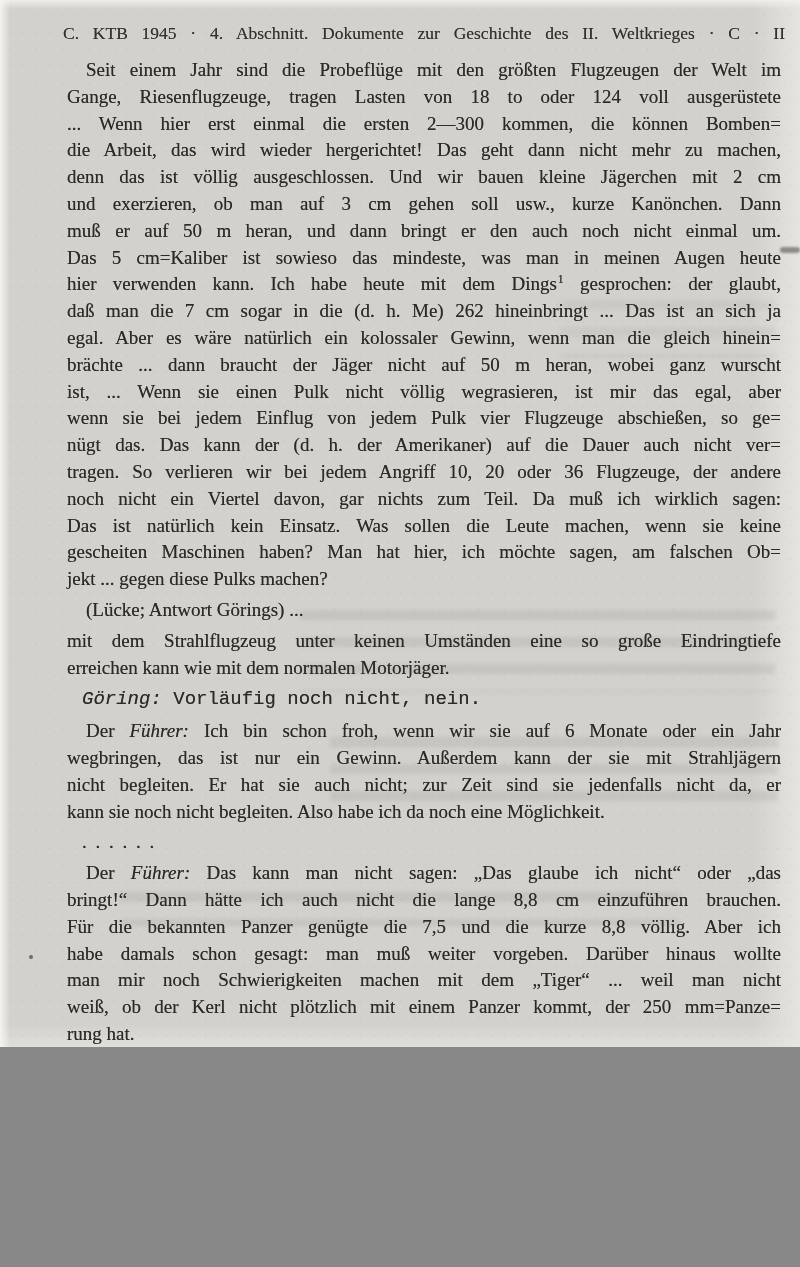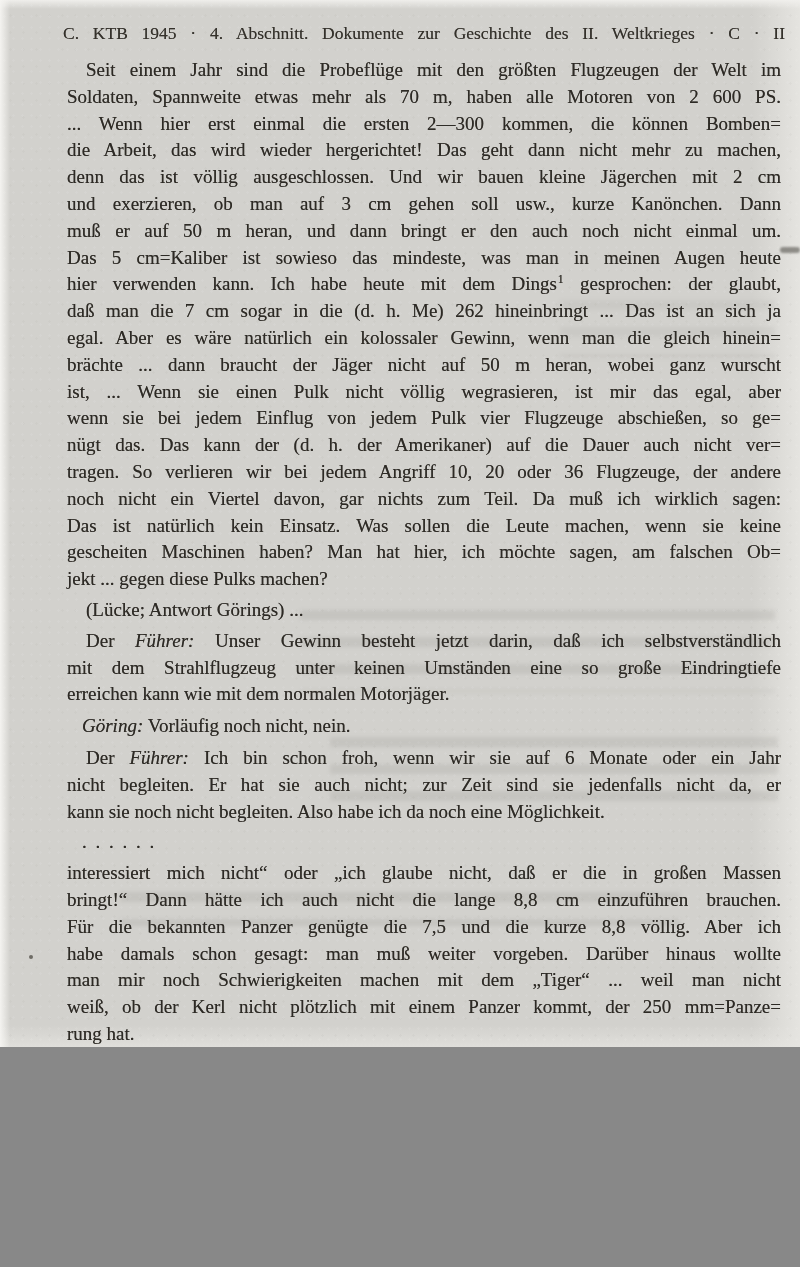--- a/index.html
+++ b/index.html
@@ -36,21 +36,21 @@
     position:absolute;left:63px;top:53px;width:722px;
     font-size:19px;line-height:26.8px;
     text-shadow:0 0 .5px rgba(45,42,37,.65);
   }
   .para{margin:4px;}
   .line{text-align:justify;text-align-last:justify;text-justify:inter-word;}
   .line.last{text-align-last:left;}
   .line.first{text-indent:19px;}
   .dots-para{margin:3px 0;}
   .dots-para .line{letter-spacing:2px;}
-  [data-name="paragraph-goering-vorlaeufig"]{margin:5px 0;}
+  [data-name="paragraph-goering-vorlaeufig"]{margin:5px 0;font-family:Liberation Mono, monospace;}
   em{font-style:italic;}
   sup{font-size:.62em;vertical-align:super;line-height:0;margin-left:1px;}
   .footnote{
     position:absolute;left:65px;top:1182px;width:700px;
     font-size:22px;line-height:22px;
     text-shadow:0 0 .5px rgba(45,42,37,.6);
   }
   .fn-marker{margin-left:2px;margin-right:19px;}
   .pagenum{
     position:absolute;left:56px;top:1226px;
@@ -80,21 +80,21 @@
 
   <div class="speck" data-name="scan-speck" style="left:29px;top:955px;width:4px;height:4px;background:#55524b;opacity:.8;"></div>
   <div class="speck" data-name="scan-speck" style="left:780px;top:247px;width:20px;height:6px;border-radius:3px;background:#4a4842;opacity:.55;filter:blur(1px);"></div>
   <div class="speck" data-name="scan-speck" style="left:79px;top:1254px;width:3px;height:3px;background:#6a675f;opacity:.7;"></div>
 
   <div class="header" data-name="running-header">C. KTB 1945 · 4. Abschnitt. Dokumente zur Geschichte des II. Weltkrieges · C · II</div>
 
   <div class="body-text" data-name="body-text">
       <div class="para" data-name="paragraph-monologue-flugzeuge">
         <div class="line first" data-name="text-line"><span data-name="text-segment">Seit einem Jahr sind die Probeflüge mit den größten Flugzeugen der Welt im</span></div>
-        <div class="line" data-name="text-line"><span data-name="text-segment">Soldaten, Spannweite etwas mehr als 70 m, haben alle Motoren von 2 600 PS.</span></div>
+        <div class="line" data-name="text-line"><span data-name="text-segment">Gange, Riesenflugzeuge, tragen Lasten von 18 to oder 124 voll ausgerüstete</span></div>
         <div class="line" data-name="text-line"><span data-name="text-segment">... Wenn hier erst einmal die ersten 2—300 kommen, die können Bomben=</span></div>
         <div class="line" data-name="text-line"><span data-name="text-segment">die Arbeit, das wird wieder hergerichtet! Das geht dann nicht mehr zu machen,</span></div>
         <div class="line" data-name="text-line"><span data-name="text-segment">denn das ist völlig ausgeschlossen. Und wir bauen kleine Jägerchen mit 2 cm</span></div>
         <div class="line" data-name="text-line"><span data-name="text-segment">und exerzieren, ob man auf 3 cm gehen soll usw., kurze Kanönchen. Dann</span></div>
         <div class="line" data-name="text-line"><span data-name="text-segment">muß er auf 50 m heran, und dann bringt er den auch noch nicht einmal um.</span></div>
         <div class="line" data-name="text-line"><span data-name="text-segment">Das 5 cm=Kaliber ist sowieso das mindeste, was man in meinen Augen heute</span></div>
         <div class="line" data-name="text-line"><span data-name="text-segment">hier verwenden kann. Ich habe heute mit dem Dings</span><sup data-name="footnote-ref">1</sup><span data-name="text-segment"> gesprochen: der glaubt,</span></div>
         <div class="line" data-name="text-line"><span data-name="text-segment">daß man die 7 cm sogar in die (d. h. Me) 262 hineinbringt ... Das ist an sich ja</span></div>
         <div class="line" data-name="text-line"><span data-name="text-segment">egal. Aber es wäre natürlich ein kolossaler Gewinn, wenn man die gleich hinein=</span></div>
         <div class="line" data-name="text-line"><span data-name="text-segment">brächte ... dann braucht der Jäger nicht auf 50 m heran, wobei ganz wurscht</span></div>
@@ -104,37 +104,37 @@
         <div class="line" data-name="text-line"><span data-name="text-segment">tragen. So verlieren wir bei jedem Angriff 10, 20 oder 36 Flugzeuge, der andere</span></div>
         <div class="line" data-name="text-line"><span data-name="text-segment">noch nicht ein Viertel davon, gar nichts zum Teil. Da muß ich wirklich sagen:</span></div>
         <div class="line" data-name="text-line"><span data-name="text-segment">Das ist natürlich kein Einsatz. Was sollen die Leute machen, wenn sie keine</span></div>
         <div class="line" data-name="text-line"><span data-name="text-segment">gescheiten Maschinen haben? Man hat hier, ich möchte sagen, am falschen Ob=</span></div>
         <div class="line last" data-name="text-line"><span data-name="text-segment">jekt ... gegen diese Pulks machen?</span></div>
       </div>
       <div class="para" data-name="paragraph-luecke-note">
         <div class="line first last" data-name="text-line"><span data-name="text-segment">(Lücke; Antwort Görings) ...</span></div>
       </div>
       <div class="para" data-name="paragraph-fuehrer-gewinn">
-        <div class="line first" data-name="text-line"><span data-name="text-segment">Der </span><em data-name="speaker-name">Führer:</em><span data-name="text-segment"> Unser Gewinn besteht jetzt darin, daß ich selbstverständlich</span></div>
         <div class="line" data-name="text-line"><span data-name="text-segment">mit dem Strahlflugzeug unter keinen Umständen eine so große Eindringtiefe</span></div>
         <div class="line last" data-name="text-line"><span data-name="text-segment">erreichen kann wie mit dem normalen Motorjäger.</span></div>
       </div>
       <div class="para" data-name="paragraph-goering-vorlaeufig">
         <div class="line first last" data-name="text-line"><em data-name="speaker-name">Göring:</em><span data-name="text-segment"> Vorläufig noch nicht, nein.</span></div>
       </div>
       <div class="para" data-name="paragraph-fuehrer-monate">
         <div class="line first" data-name="text-line"><span data-name="text-segment">Der </span><em data-name="speaker-name">Führer:</em><span data-name="text-segment"> Ich bin schon froh, wenn wir sie auf 6 Monate oder ein Jahr</span></div>
+        <div class="line" data-name="text-line"><span data-name="text-segment">wegbringen, das ist nur ein Gewinn. Außerdem kann der sie mit Strahljägern</span></div>
         <div class="line" data-name="text-line"><span data-name="text-segment">nicht begleiten. Er hat sie auch nicht; zur Zeit sind sie jedenfalls nicht da, er</span></div>
         <div class="line last" data-name="text-line"><span data-name="text-segment">kann sie noch nicht begleiten. Also habe ich da noch eine Möglichkeit.</span></div>
       </div>
       <div class="para dots-para" data-name="paragraph-ellipsis-break-1">
         <div class="line first last" data-name="text-line"><span data-name="text-segment">. . . . . .</span></div>
       </div>
       <div class="para" data-name="paragraph-fuehrer-panzer">
-        <div class="line" data-name="text-line"><span data-name="text-segment">interessiert mich nicht“ oder „ich glaube nicht, daß er die in großen Massen</span></div>
+        <div class="line first" data-name="text-line"><span data-name="text-segment">Der </span><em data-name="speaker-name">Führer:</em><span data-name="text-segment"> Das kann man nicht sagen: „Das glaube ich nicht“ oder „das</span></div>
         <div class="line" data-name="text-line"><span data-name="text-segment">bringt!“ Dann hätte ich auch nicht die lange 8,8 cm einzuführen brauchen.</span></div>
         <div class="line" data-name="text-line"><span data-name="text-segment">Für die bekannten Panzer genügte die 7,5 und die kurze 8,8 völlig. Aber ich</span></div>
         <div class="line" data-name="text-line"><span data-name="text-segment">habe damals schon gesagt: man muß weiter vorgeben. Darüber hinaus wollte</span></div>
         <div class="line" data-name="text-line"><span data-name="text-segment">man mir noch Schwierigkeiten machen mit dem „Tiger“ ... weil man nicht</span></div>
         <div class="line" data-name="text-line"><span data-name="text-segment">weiß, ob der Kerl nicht plötzlich mit einem Panzer kommt, der 250 mm=Panze=</span></div>
         <div class="line last" data-name="text-line"><span data-name="text-segment">rung hat.</span></div>
       </div>
       <div class="para dots-para" data-name="paragraph-ellipsis-break-2">
         <div class="line first last" data-name="text-line"><span data-name="text-segment">. . . . . .</span></div>
       </div>

